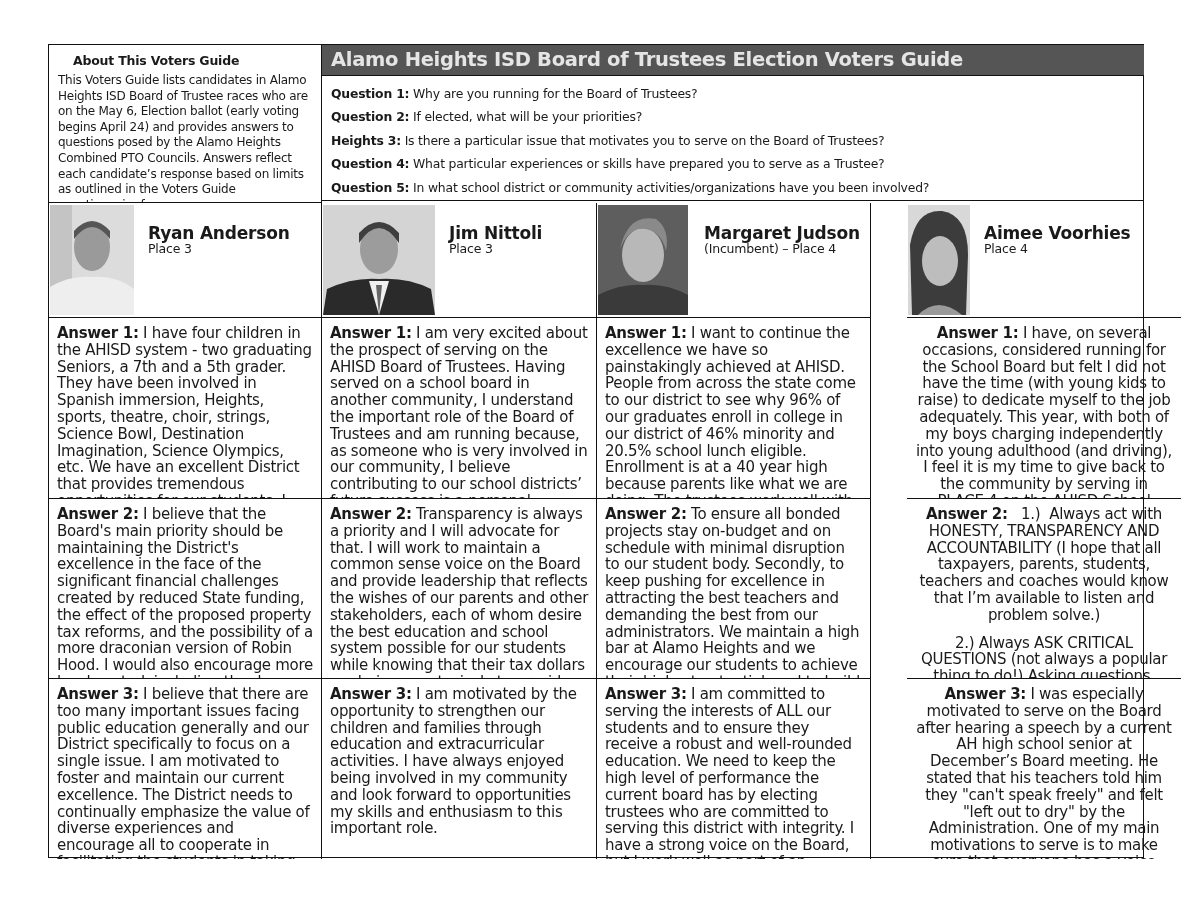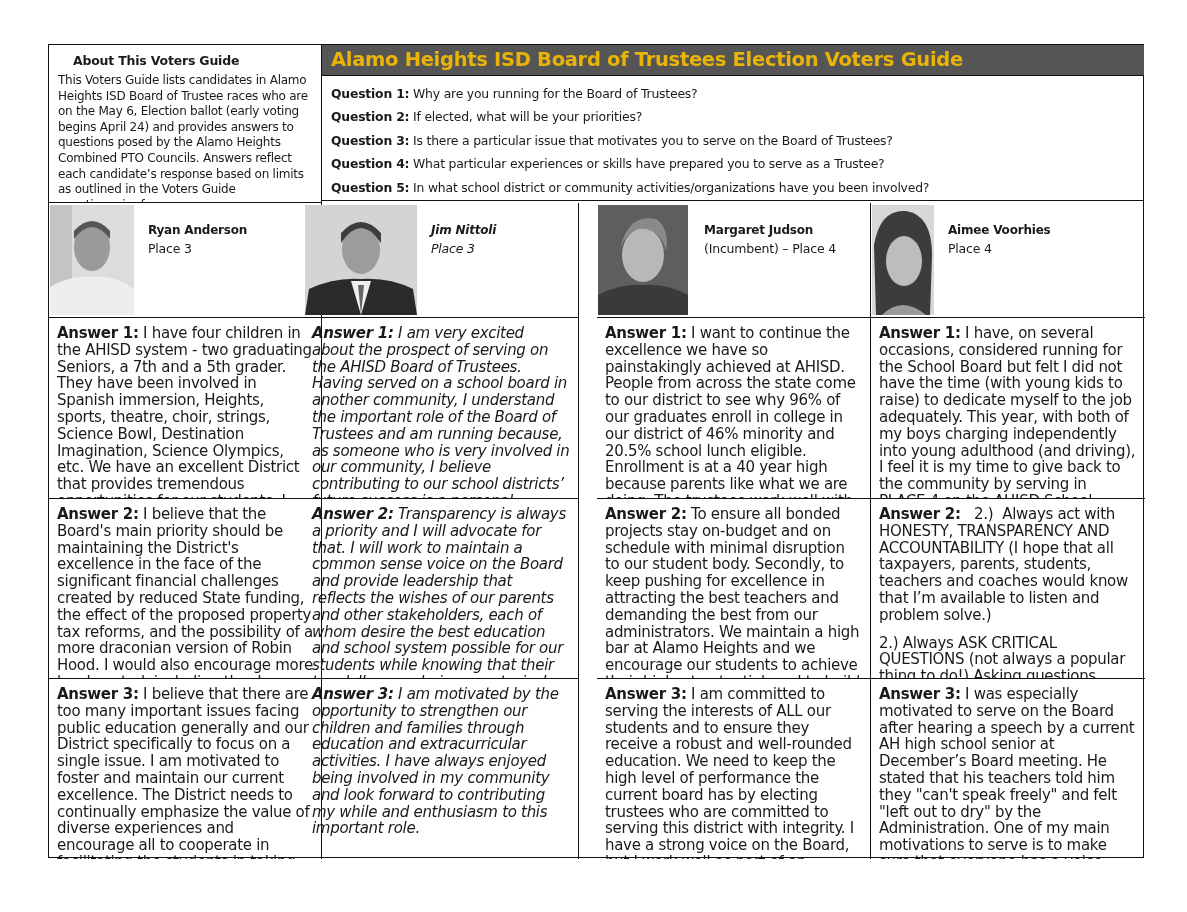--- a/index.html
+++ b/index.html
@@ -5,58 +5,58 @@
   html, body { margin: 0; padding: 0; background: #ffffff; }
   body { width: 1187px; height: 912px; position: relative; overflow: hidden;
          font-family: "DejaVu Sans", "Liberation Sans", sans-serif; color: #1a1a1a; }
   .sheet { position: absolute; left: 48px; top: 44px; width: 1096px; height: 814px;
            border: 1px solid #111; box-sizing: border-box; }
   .cell { position: absolute; box-sizing: border-box; border-right: 1px solid #111; border-bottom: 1px solid #111; overflow: hidden; }
   .about { left: 0; top: 0; width: 273px; height: 158px; padding: 8px 8px 0 9px; }
   .about h2 { margin: 0 0 5px 15px; font-size: 12.5px; font-weight: bold; letter-spacing: -0.2px; }
   .about p { margin: 0; font-size: 12px; line-height: 15.6px; letter-spacing: -0.25px; }
   .title-bar { position: absolute; left: 273px; top: 0; width: 822px; height: 31px; background: #555555;
-               border-bottom: 1px solid #111; box-sizing: border-box; color: #eab308; font-size: 19.5px;
+               border-bottom: 1px solid #111; box-sizing: border-box; color: #e5e5e5; font-size: 19.5px;
                font-weight: bold; padding: 3px 0 0 9px; letter-spacing: -0.3px; white-space: nowrap; }
   .questions { position: absolute; left: 273px; top: 31px; width: 822px; height: 125px; border-bottom: 1px solid #111;
                box-sizing: border-box; padding: 6px 0 16px 9px; }
   .q { font-size: 12.4px; line-height: 23.4px; letter-spacing: -0.2px; white-space: nowrap; }
   .q b { font-weight: bold; }
   .cand { height: 115px; top: 158px; }
   .photo { position: absolute; left: 1px; top: 2px; height: 110px; background: #8a8a8a; }
-  .cand .name { position: absolute; top: 20px; font-size: 12px; font-weight: bold; letter-spacing: -0.2px; white-space: nowrap; }
+  .cand .name { position: absolute; top: 20px; font-size: 17px; font-weight: bold; letter-spacing: -0.2px; white-space: nowrap; }
   .cand .place { position: absolute; top: 38px; font-size: 12.5px; letter-spacing: -0.2px; white-space: nowrap; }
   .ans { padding: 7px 8px 0 8px; font-size: 15px; line-height: 16.8px; letter-spacing: -0.3px; }
   .ans b { font-weight: bold; }
   .ans p { margin: 0; }
   .ans p + p { margin-top: 11px; }
   .c0 { left: 0; width: 273px; }
-  .c1 { left: 255px; width: 275px; font-style: italic; }
+  .c1 { left: 273px; width: 275px; }
   .c2 { left: 548px; width: 274px; }
-  .c3 { left: 822px; width: 274px; border-right: none; }
+  .c3 { left: 858px; width: 274px; border-right: none; text-align: center; }
   .r1 { top: 273px; height: 181px; }
   .r2 { top: 454px; height: 180px; }
   .r3 { top: 634px; height: 180px; border-bottom: none; }
 </style>
 </head>
 <body>
 
 <div class="sheet">
 
   <div class="cell about">
     <h2>About This Voters Guide</h2>
     <p>This Voters Guide lists candidates in Alamo Heights ISD Board of Trustee races who are on the May 6, Election ballot (early voting begins April 24) and provides answers to questions posed by the Alamo Heights Combined PTO Councils. Answers reflect each candidate’s response based on limits as outlined in the Voters Guide questionnaire form.</p>
   </div>
 
   <div class="title-bar">Alamo Heights ISD Board of Trustees Election Voters Guide</div>
 
   <div class="questions">
     <div class="q"><b>Question 1:</b><span> Why are you running for the Board of Trustees?</span></div>
     <div class="q"><b>Question 2:</b><span> If elected, what will be your priorities?</span></div>
-    <div class="q"><b>Question 3:</b><span> Is there a particular issue that motivates you to serve on the Board of Trustees?</span></div>
+    <div class="q"><b>Heights 3:</b><span> Is there a particular issue that motivates you to serve on the Board of Trustees?</span></div>
     <div class="q"><b>Question 4:</b><span> What particular experiences or skills have prepared you to serve as a Trustee?</span></div>
     <div class="q"><b>Question 5:</b><span> In what school district or community activities/organizations have you been involved?</span></div>
   </div>
 
   <div class="cell cand c0">
     <svg class="photo" style="width:84px" viewBox="0 0 84 110">
       <rect width="84" height="110" fill="#dcdcdc"></rect>
         <rect x="0" y="0" width="22" height="110" fill="#c4c4c4"></rect>
       <path d="M0 110 L0 82 Q20 70 42 72 Q66 70 84 84 L84 110 Z" fill="#eeeeee"></path>
       <ellipse cx="42" cy="42" rx="18" ry="24" fill="#9a9a9a"></ellipse>
@@ -114,29 +114,29 @@
   <div class="cell ans c0 r2">
       <p><b>Answer 2:</b><span> I believe that the Board's main priority should be maintaining the District's excellence in the face of the significant financial challenges created by reduced State funding, the effect of the proposed property tax reforms, and the possibility of a more draconian version of Robin Hood. I would also encourage more local control, including the de-emphasis of standardized testing.</span></p>
     </div>
   <div class="cell ans c1 r2">
       <p><b>Answer 2:</b><span> Transparency is always a priority and I will advocate for that. I will work to maintain a common sense voice on the Board and provide leadership that reflects the wishes of our parents and other stakeholders, each of whom desire the best education and school system possible for our students while knowing that their tax dollars are being spent wisely to provide that.</span></p>
     </div>
   <div class="cell ans c2 r2">
       <p><b>Answer 2:</b><span> To ensure all bonded projects stay on-budget and on schedule with minimal disruption to our student body. Secondly, to keep pushing for excellence in attracting the best teachers and demanding the best from our administrators. We maintain a high bar at Alamo Heights and we encourage our students to achieve their highest potential, and to build excellent character along the way.</span></p>
     </div>
   <div class="cell ans c3 r2">
-      <p><b>Answer 2:</b><span style="white-space:pre-wrap">   2.)  Always act with HONESTY, TRANSPARENCY AND ACCOUNTABILITY (I hope that all taxpayers, parents, students, teachers and coaches would know that I’m available to listen and problem solve.)</span></p>
+      <p><b>Answer 2:</b><span style="white-space:pre-wrap">   1.)  Always act with HONESTY, TRANSPARENCY AND ACCOUNTABILITY (I hope that all taxpayers, parents, students, teachers and coaches would know that I’m available to listen and problem solve.)</span></p>
       <p>2.)  Always ASK CRITICAL QUESTIONS (not always a popular thing to do!) Asking questions, listening to community members and coming up with solutions that represent the majority are of utmost importance.</p>
     </div>
 
   <div class="cell ans c0 r3">
       <p><b>Answer 3:</b><span> I believe that there are too many important issues facing public education generally and our District specifically to focus on a single issue. I am motivated to foster and maintain our current excellence. The District needs to continually emphasize the value of diverse experiences and encourage all to cooperate in facilitating the students in taking advantage of as many experiences as they want.</span></p>
     </div>
   <div class="cell ans c1 r3">
-      <p><b>Answer 3:</b><span> I am motivated by the opportunity to strengthen our children and families through education and extracurricular activities. I have always enjoyed being involved in my community and look forward to contributing my while and enthusiasm to this important role.</span></p>
+      <p><b>Answer 3:</b><span> I am motivated by the opportunity to strengthen our children and families through education and extracurricular activities. I have always enjoyed being involved in my community and look forward to opportunities my skills and enthusiasm to this important role.</span></p>
     </div>
   <div class="cell ans c2 r3">
       <p><b>Answer 3:</b><span> I am committed to serving the interests of ALL our students and to ensure they receive a robust and well-rounded education. We need to keep the high level of performance the current board has by electing trustees who are committed to serving this district with integrity. I have a strong voice on the Board, but I work well as part of an outstanding team of respectful, dedicated individuals.</span></p>
     </div>
   <div class="cell ans c3 r3">
       <p><b>Answer 3:</b><span> I was especially motivated to serve on the Board after hearing a speech by a current AH high school senior at December’s Board meeting.  He stated that his teachers told him they "can't speak freely" and felt "left out to dry" by the Administration.  One of my main motivations to serve is to make sure that everyone has a voice (teachers, students, parents) and an advocate on the Board.</span></p>
     </div>
 
 </div>
 

